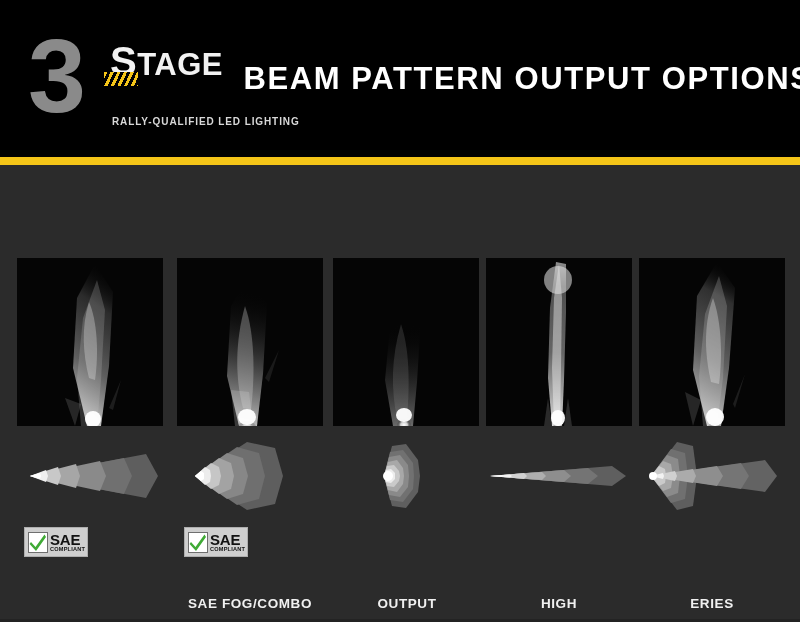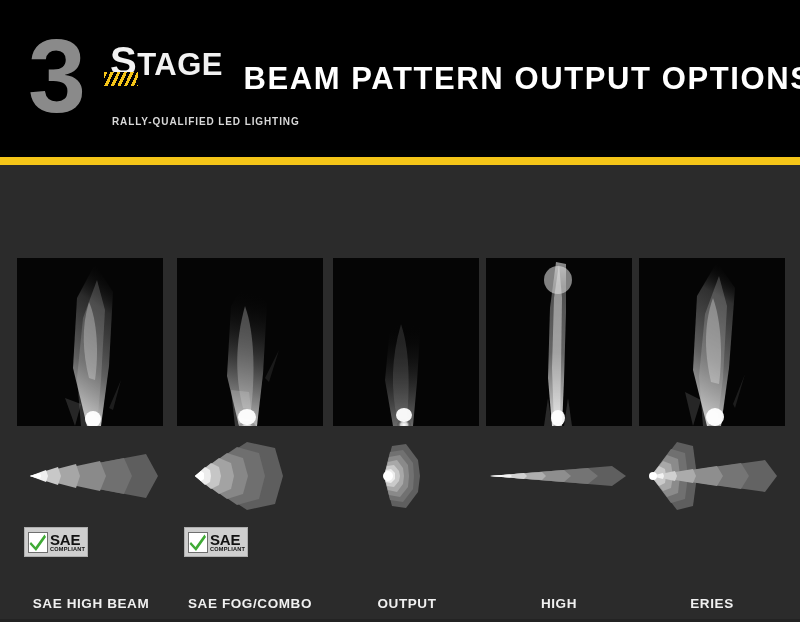--- a/index.html
+++ b/index.html
@@ -217,21 +217,20 @@
     </div>
 
     <div id="header-title">BEAM PATTERN OUTPUT OPTIONS</div>
   </div>
 
   <div id="divider"></div>
 
   <div class="column" style="left:16px;">
     <div class="col-label">
       <span style="display:block;width:100%">
-        <span style="display:block">SAE HIGH BEAM</span>
       </span>
     </div>
   </div>
 
   <div class="column" style="left:175px;">
     <div class="col-label">
       <span style="display:block;width:100%">
         <span style="display:block">SAE FOG/COMBO</span>
       </span>
     </div>

